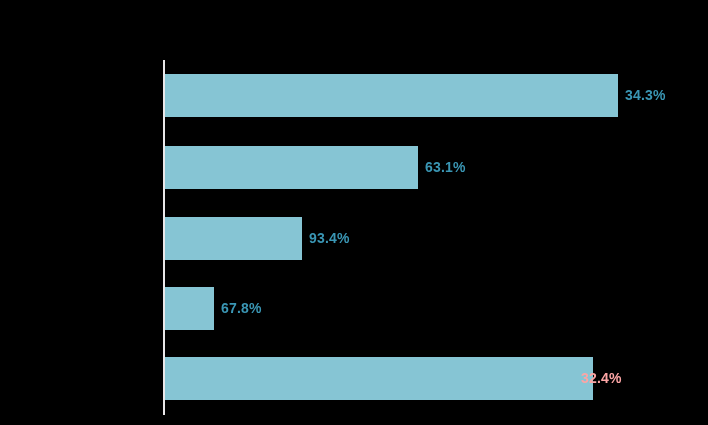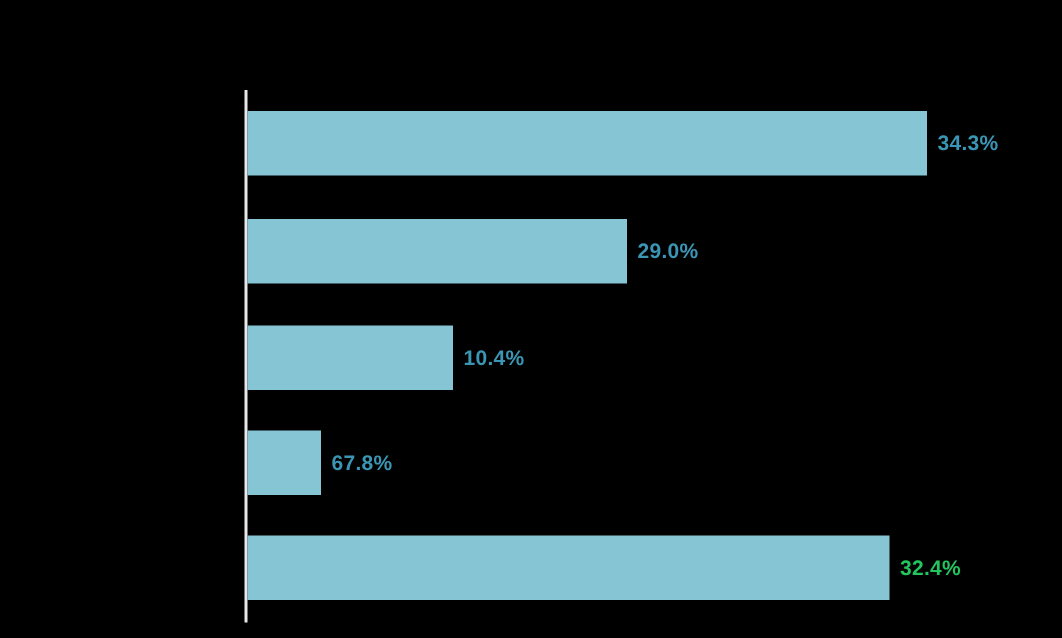--- a/index.html
+++ b/index.html
@@ -75,32 +75,32 @@
 
     <div id="y-axis-line" style="background: rgb(233, 231, 233);"></div>
 
     <div class="bar-group" style="top:74px;">
       <div class="bar" style="width: 453px; background: rgb(134, 197, 212);"></div>
       <div class="bar-value-label" style="left: 460px; color: rgb(58, 150, 180);">34.3%</div>
     </div>
 
     <div class="bar-group" style="top:146px;">
       <div class="bar" style="width: 253px; background: rgb(134, 197, 212);"></div>
-      <div class="bar-value-label" style="left: 260px; color: rgb(58, 150, 180);">29.0%</div>
+      <div class="bar-value-label" style="left: 260px; color: rgb(58, 150, 180);">63.1%</div>
     </div>
 
     <div class="bar-group" style="top:217px;">
       <div class="bar" style="width: 137px; background: rgb(134, 197, 212);"></div>
-      <div class="bar-value-label" style="left: 144px; color: rgb(58, 150, 180);">10.4%</div>
+      <div class="bar-value-label" style="left: 144px; color: rgb(58, 150, 180);">93.4%</div>
     </div>
 
     <div class="bar-group" style="top:287px;">
       <div class="bar" style="width: 49px; background: rgb(134, 197, 212);"></div>
       <div class="bar-value-label" style="left: 56px; color: rgb(58, 150, 180);">67.8%</div>
     </div>
 
     <div class="bar-group" style="top:357px;">
       <div class="bar" style="width: 428px; background: rgb(134, 197, 212);"></div>
-      <div class="bar-value-label" style="left: 435px; color: #22c55e;">32.4%</div>
+      <div class="bar-value-label" style="left: 416px; color: #fca5a5;">32.4%</div>
     </div>
 
   </div>
 </div>
 
 </body></html>

